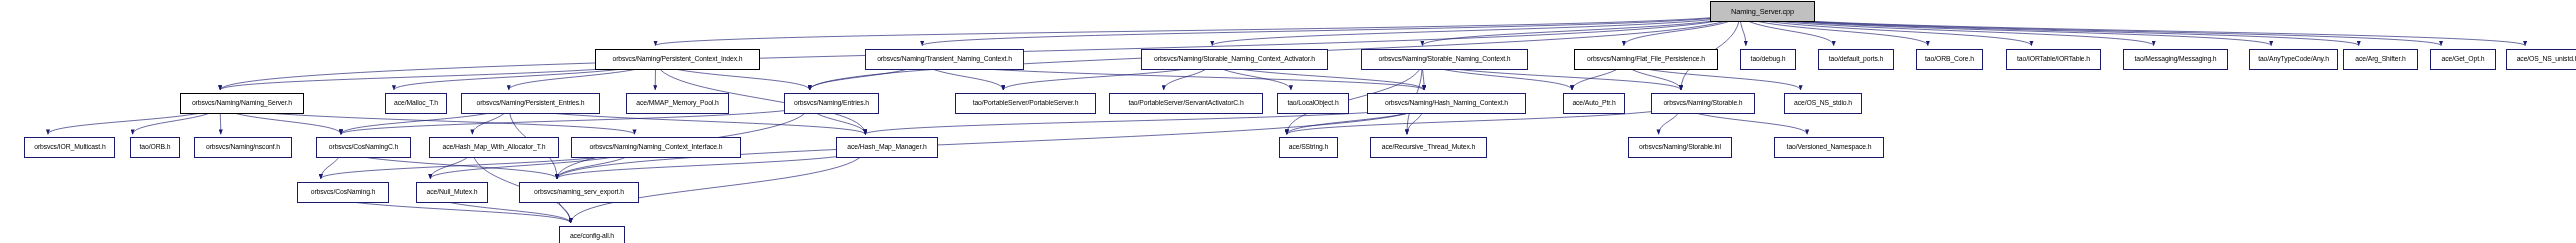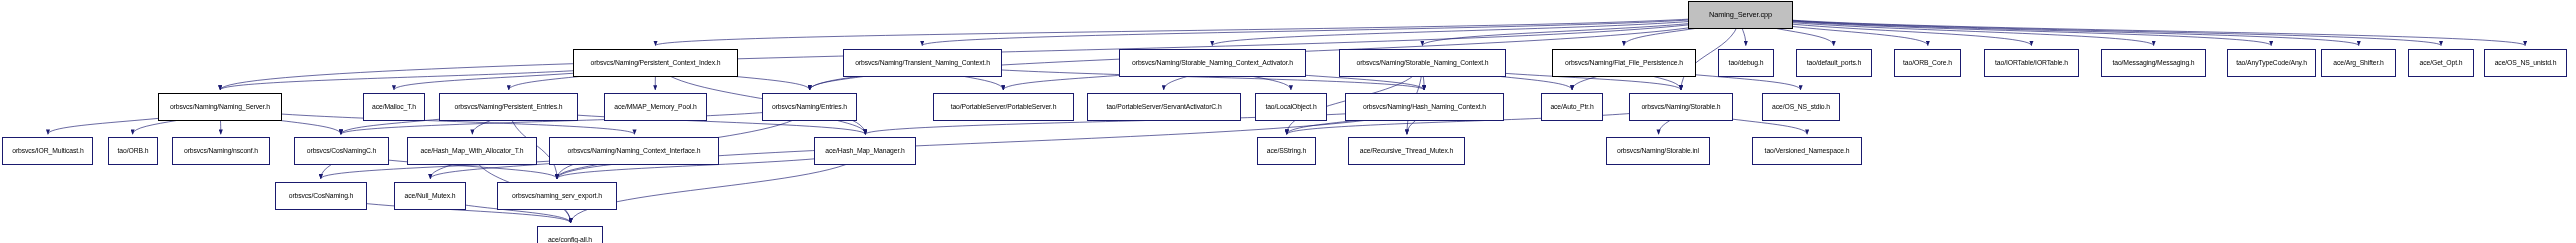--- a/index.html
+++ b/index.html
@@ -28,23 +28,24 @@
     box-sizing: border-box;
     border: 0.6px solid #1a1a6e;
     background: #ffffff;
     color: #000000;
     font-size: 6.8px;
     line-height: 1;
     display: flex;
     align-items: center;
     justify-content: center;
     white-space: nowrap;
-    height: 28px;
+    height: 21px;
     padding: 0 3.6px;
     letter-spacing: -0.1px;
+    margin-left: 22px;
   }
   .node.root {
     background: #c0c0c0;
     border: 0.6px solid #000000;
     font-size: 7.4px;
   }
   .node.thick {
     border-width: 0.9px;
     border-color: #000000;
   }

